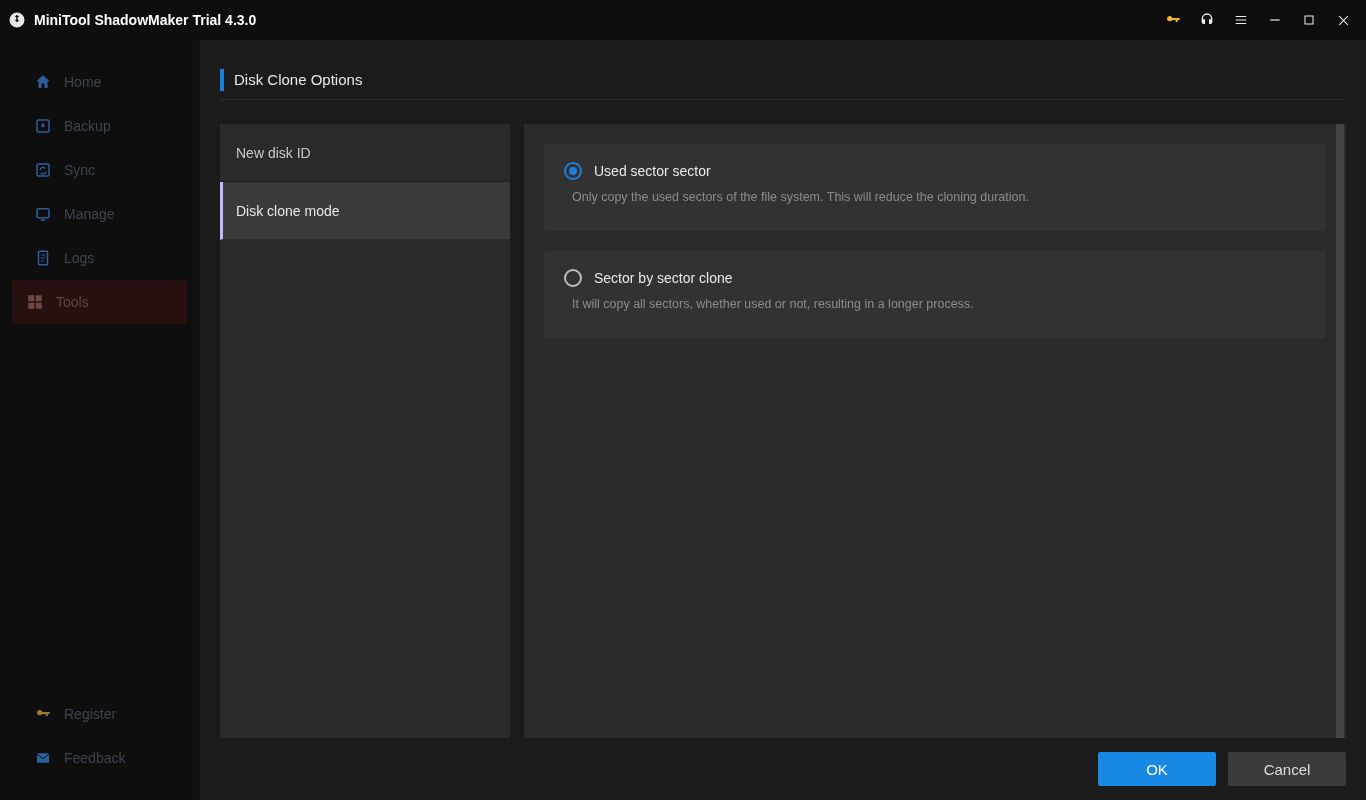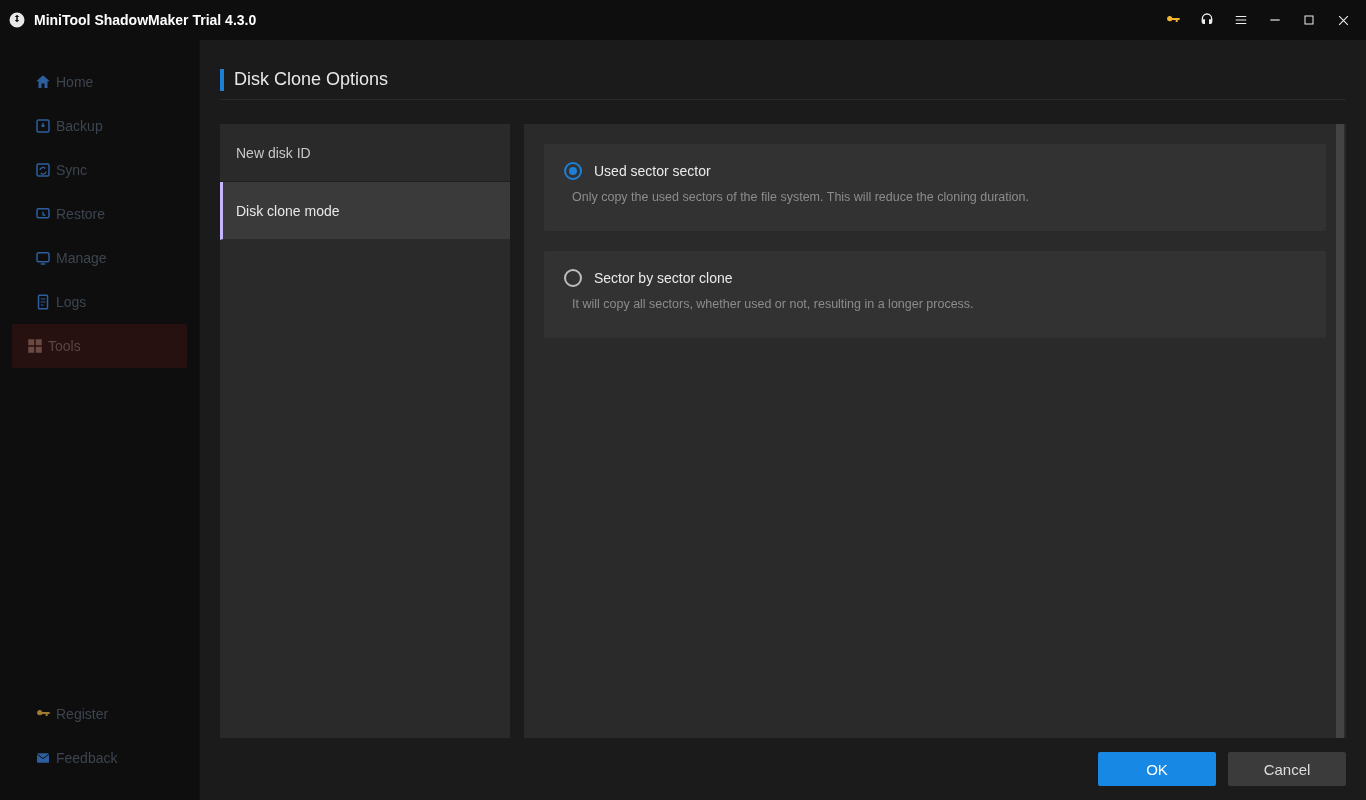--- a/index.html
+++ b/index.html
@@ -16,41 +16,41 @@
   .tb-btn.key { color: #f3b52e; }
 
   .body-area { display:flex; height: 760px; background: #0e0e0e; }
 
   .sidebar {
     width: 200px; background: #0e0e0e; display:flex; flex-direction: column;
     padding-top: 20px; border-right: 1px solid rgba(255,255,255,0.02);
   }
   .side-group { flex:1; }
   .side-item, .side-item-bottom {
-    display:flex; align-items:center; gap:4px; height:44px;
+    display:flex; align-items:center; gap:12px; height:44px;
     padding-left: 34px; color:#3d4550; font-size:14px;
   }
   .side-item .ic, .side-item-bottom .ic { width:18px; height:18px; display:flex; align-items:center; justify-content:center; }
   .side-item.active {
     background: rgba(150,30,30,0.18); color:#5a4542;
     margin: 0 12px; border-radius:2px; padding-left:14px;
   }
   .side-item-bottom { color:#3d4550; }
   .side-item-bottom.reg .ic { color:#a07a2e; }
   .side-bottom { margin-bottom: 20px; }
 
   .main {
     flex:1; background:#1b1b1b; display:flex; flex-direction:column; padding: 20px 20px 14px 20px;
   }
   .page-heading {
     display:flex; align-items:center; gap:10px; height:40px; border-bottom:1px solid #2a2a2a;
     margin-bottom: 24px;
   }
   .page-heading .bar { width:4px; height:22px; background:#1e7fd6; }
-  .page-heading h1 { font-size:18px; font-weight:400; color:#e8e8e8; }
+  .page-heading h1 { font-size:15px; font-weight:400; color:#e8e8e8; }
 
   .content-row { display:flex; gap:14px; flex:1; min-height:0;justify-content:space-between; }
 
   .opt-sidebar {
     width: 290px; background:#2a2a2a; display:flex; flex-direction:column;
   }
   .opt-item {
     height:58px; display:flex; align-items:center; padding-left:16px;
     color:#c9c9c9; font-size:14px; border-bottom:1px solid rgba(0,0,0,0.25);
   }
@@ -158,29 +158,20 @@
         <span>Backup</span>
       </div>
       <div class="side-item">
         <span class="ic">
           <svg width="18" height="18" viewBox="0 0 24 24">
               <rect x="4" y="4" width="16" height="16" rx="2" fill="none" stroke="#2d5f9f" stroke-width="2"></rect>
               <path d="M8 12a4 4 0 0 1 7-2m1 4a4 4 0 0 1-7 2" stroke="#2d5f9f" stroke-width="1.8" fill="none"></path>
             </svg>
         </span>
         <span>Sync</span>
-      </div>
-      <div class="side-item">
-        <span class="ic">
-          <svg width="18" height="18" viewBox="0 0 24 24">
-              <rect x="4" y="5" width="16" height="12" rx="2" fill="none" stroke="#2d5f9f" stroke-width="2"></rect>
-              <path d="M12 9v4l3 1" stroke="#2d5f9f" stroke-width="1.8" fill="none"></path>
-            </svg>
-        </span>
-        <span>Restore</span>
       </div>
       <div class="side-item">
         <span class="ic">
           <svg width="18" height="18" viewBox="0 0 24 24">
               <rect x="4" y="5" width="16" height="12" rx="2" fill="none" stroke="#2d5f9f" stroke-width="2"></rect>
               <rect x="9" y="19" width="6" height="2" fill="#2d5f9f"></rect>
             </svg>
         </span>
         <span>Manage</span>
       </div>

